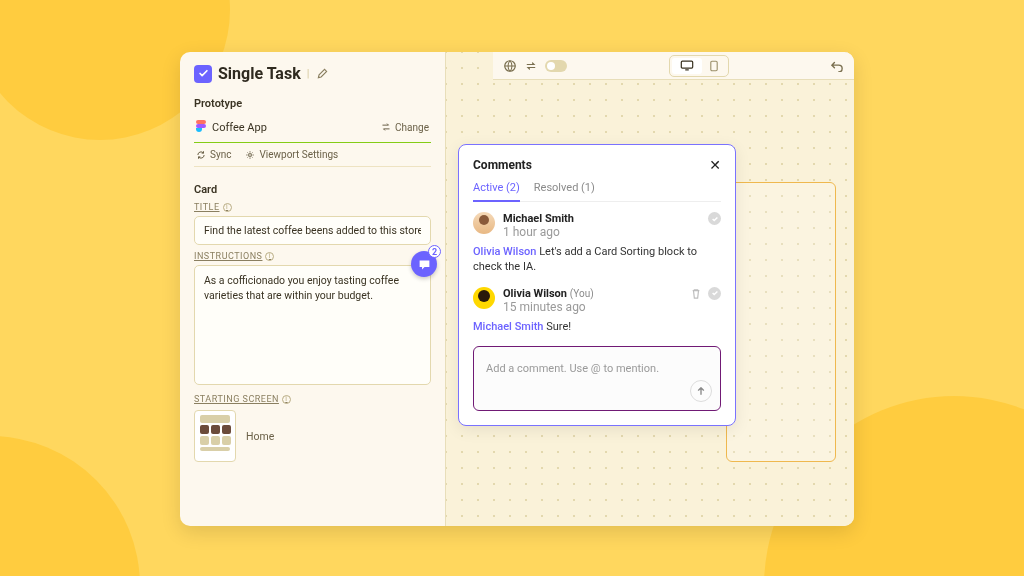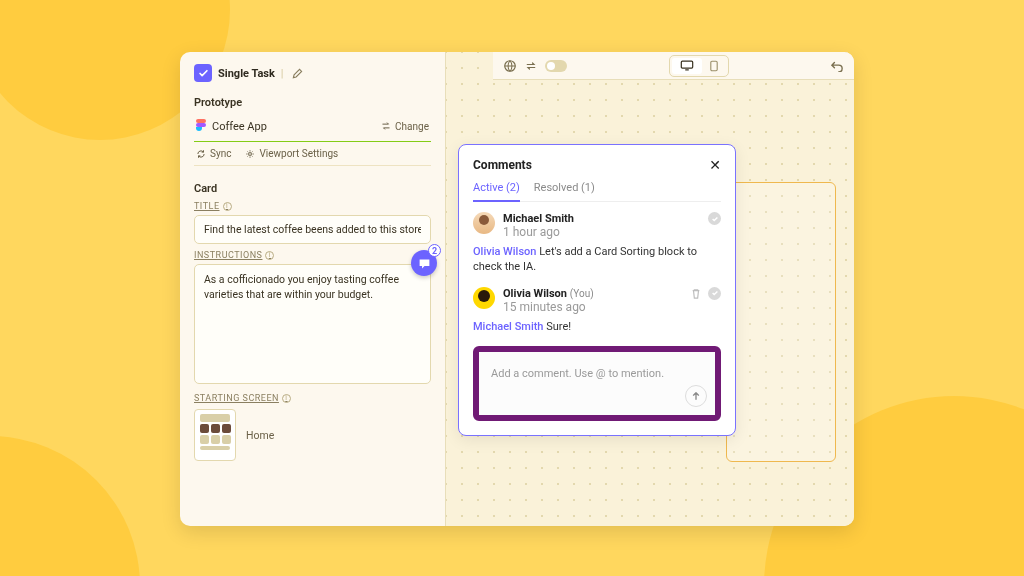--- a/index.html
+++ b/index.html
@@ -51,21 +51,21 @@
     font-size: 11px;
     color: #5a5240;
     overflow: hidden;
   }
   .task-header { display:flex; align-items:center; gap:6px; margin-bottom:10px; }
   .check-badge {
     width:18px;height:18px;background:#6c63ff;border-radius:4px;
     display:flex;align-items:center;justify-content:center;color:#fff;
   }
   .check-badge svg{width:11px;height:11px}
-  .task-header-title { font-weight:700; font-size:11px; color:#2f2a1f; }
+  .task-header-title { font-weight:700; font-size:16px; color:#2f2a1f; }
   .edit-icon { color:#8a7f60; margin-left:2px; }
   .sec-label { font-weight:600; font-size:11px; color:#3a3322; margin:4px 0 6px; }
   .proto-row {
     display:flex;align-items:center;justify-content:space-between;
     padding:4px 2px;
   }
   .proto-left{display:flex;align-items:center;gap:6px;}
   .figma-icon{width:10px;height:14px;display:flex;flex-direction:column;}
   .figma-icon span{height:4px;border-radius:2px;}
   .proto-name{font-size:11px;color:#3a3322;}
@@ -150,21 +150,21 @@
   .av2::after{content:"";position:absolute;top:3px;left:5px;width:12px;height:12px;border-radius:50%;background:#2a1a0a;}
   .cm-info{flex:1;}
   .cm-name{font-weight:700;font-size:11px;color:#222;}
   .cm-you{font-weight:400;color:#8a8a8a;font-size:10px;}
   .cm-time{color:#9a9a9a;font-size:12px;}
   .cm-actions{color:#bdbdbd;display:flex;gap:6px;}
   .cm-actions span{width:13px;height:13px;border-radius:50%;background:#d9d9d9;display:flex;align-items:center;justify-content:center;}
   .cm-body{margin-top:5px;color:#333;line-height:1.4;}
   .mention{color:#6c63ff;font-weight:500;}
   .add-comment{
-    border:6px solid #701a75;border-radius:6px;padding:10px 12px 34px;position:relative;
+    border:1px solid #701a75;border-radius:6px;padding:10px 12px 34px;position:relative;
     background:#fcfcfc;margin-top:4px;
   }
   .add-comment .ph{color:#9a9a9a;font-size:11px;}
   .send-btn{
     position:absolute;bottom:8px;right:8px;width:22px;height:22px;border-radius:50%;
     border:1px solid #ddd;display:flex;align-items:center;justify-content:center;color:#888;
   }
   svg{display:block;}
 </style>
 </head>

